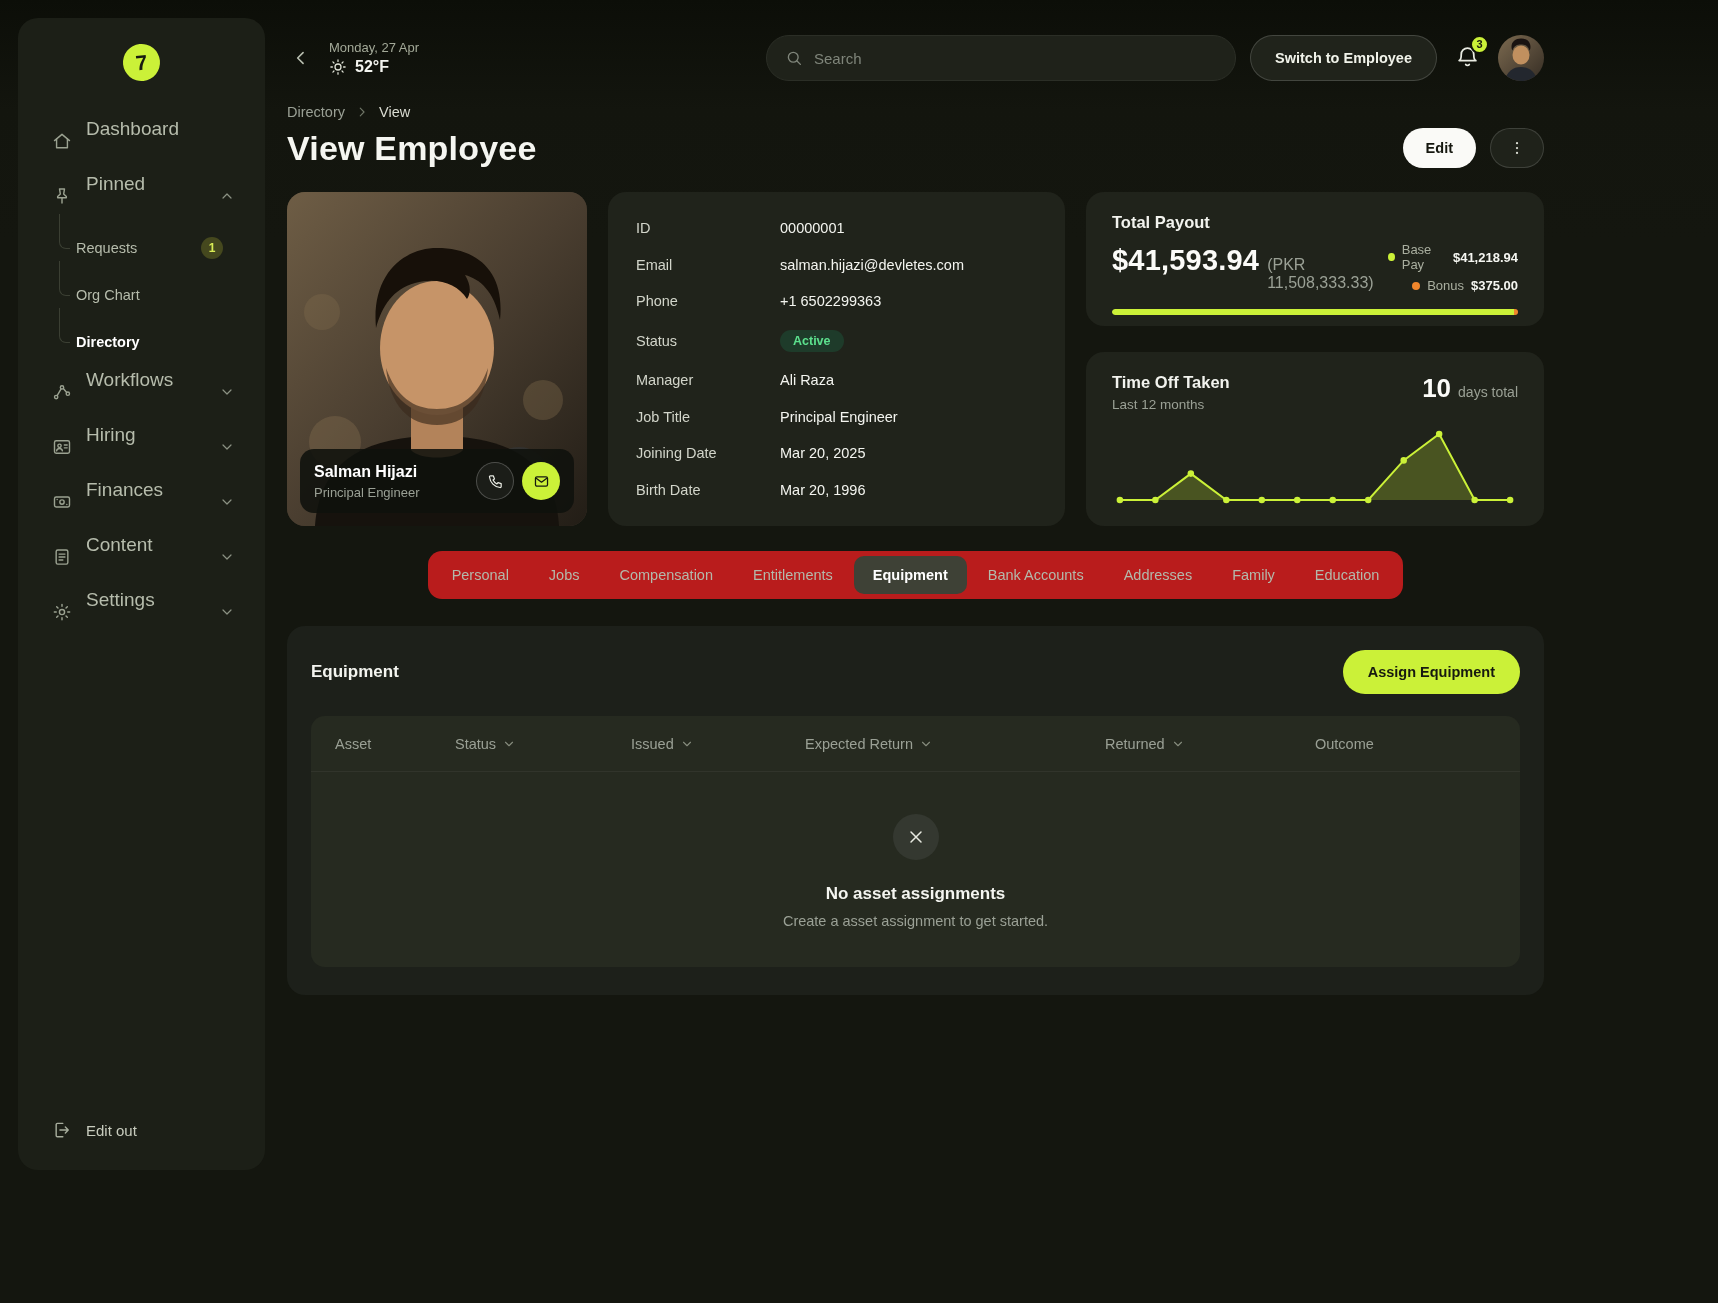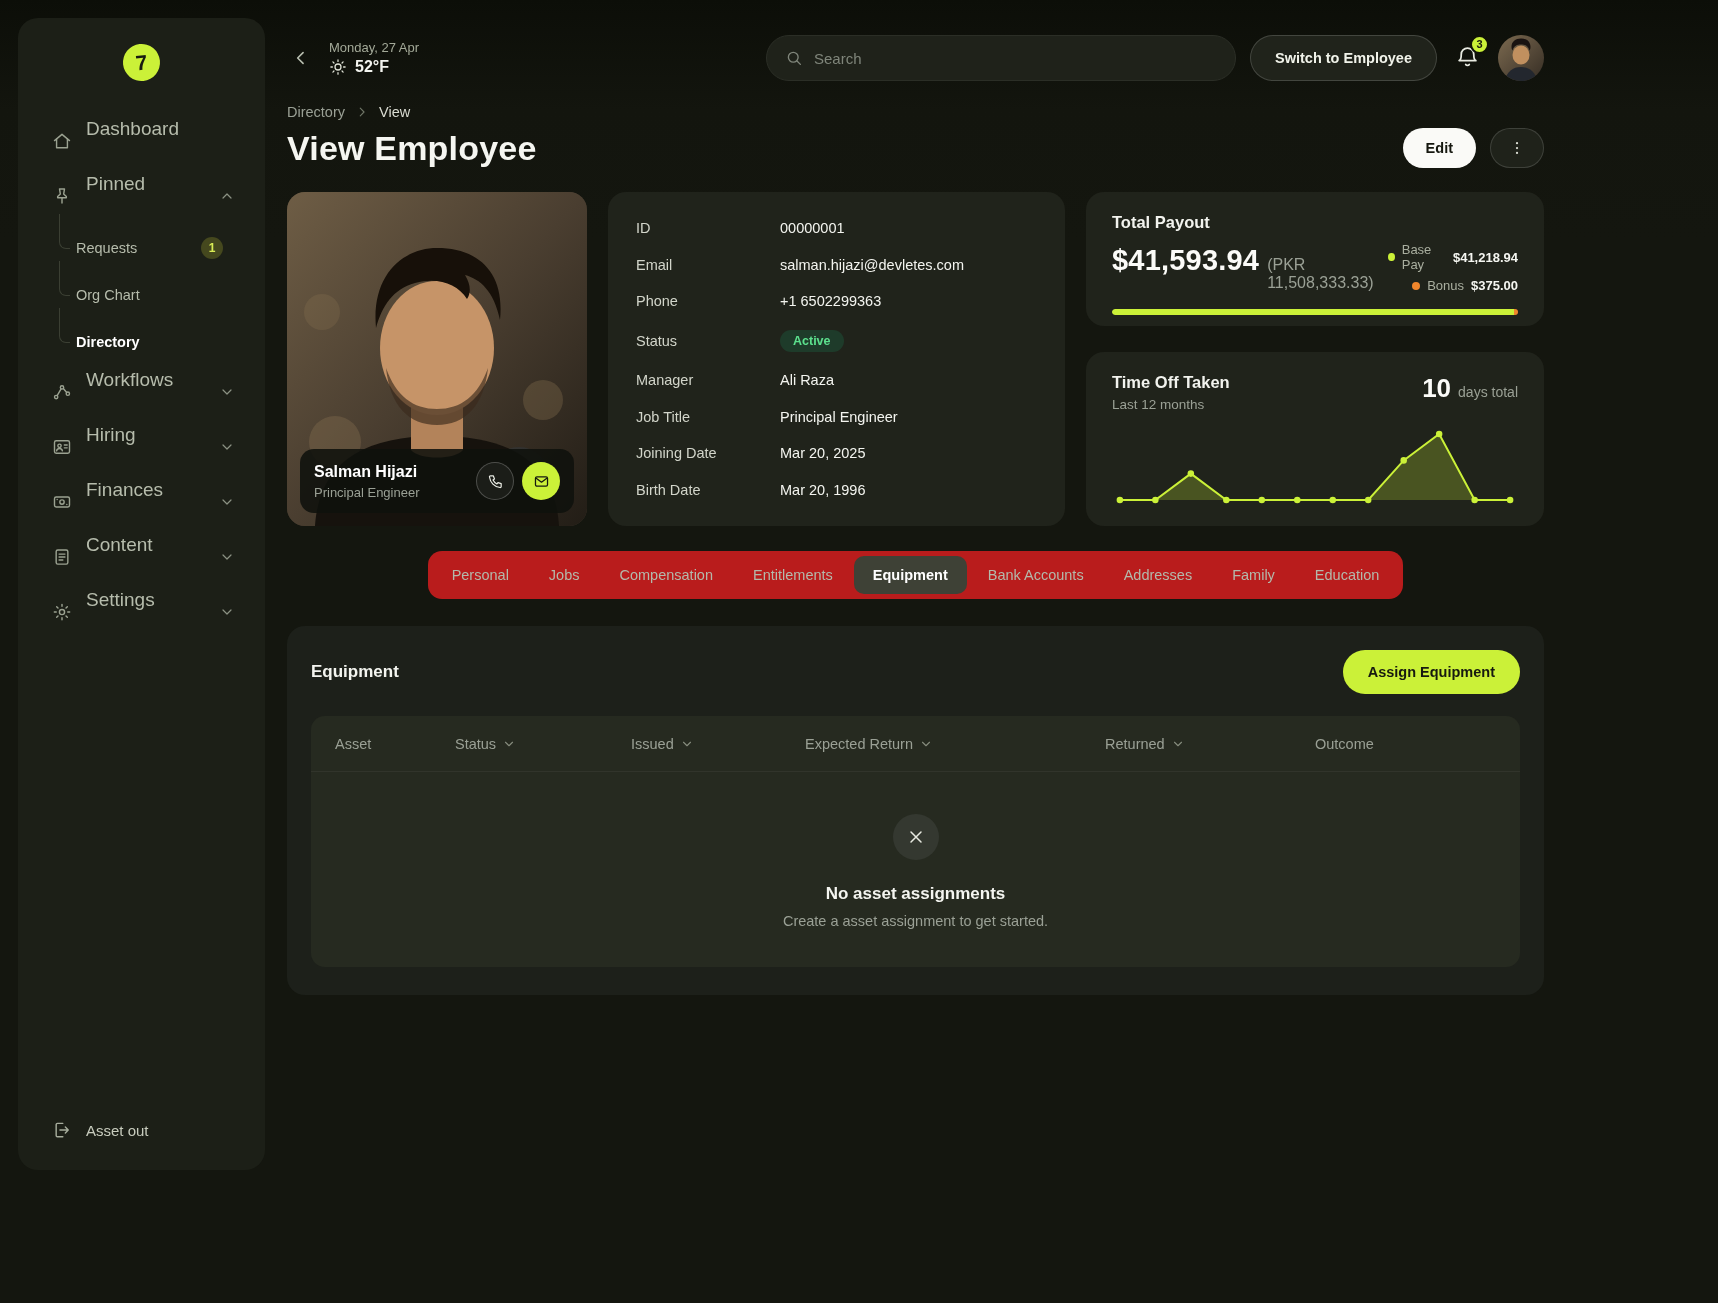--- a/index.html
+++ b/index.html
@@ -346,21 +346,21 @@
       </div>
     </nav>
 
     <div class="signout">
       <span class="ico nico">
         <svg width="20" height="20" viewBox="0 0 24 24" fill="none" stroke="currentColor" stroke-width="1.7" stroke-linecap="round" stroke-linejoin="round">
             <path d="M13 4H6.5A1.5 1.5 0 0 0 5 5.5v13A1.5 1.5 0 0 0 6.5 20H13"></path>
             <path d="M16 8.5 19.5 12 16 15.5M19.5 12H9.5"></path>
           </svg>
       </span>
-      <span>Asset out</span>
+      <span>Edit out</span>
     </div>
   </aside>
 
   <main class="main">
 
     <header class="topbar">
       <button class="back-btn">
         <svg width="20" height="20" viewBox="0 0 24 24" fill="none" stroke="currentColor" stroke-width="1.9" stroke-linecap="round" stroke-linejoin="round">
             <path d="M14.5 5.5 8 12l6.5 6.5"></path>
           </svg>

